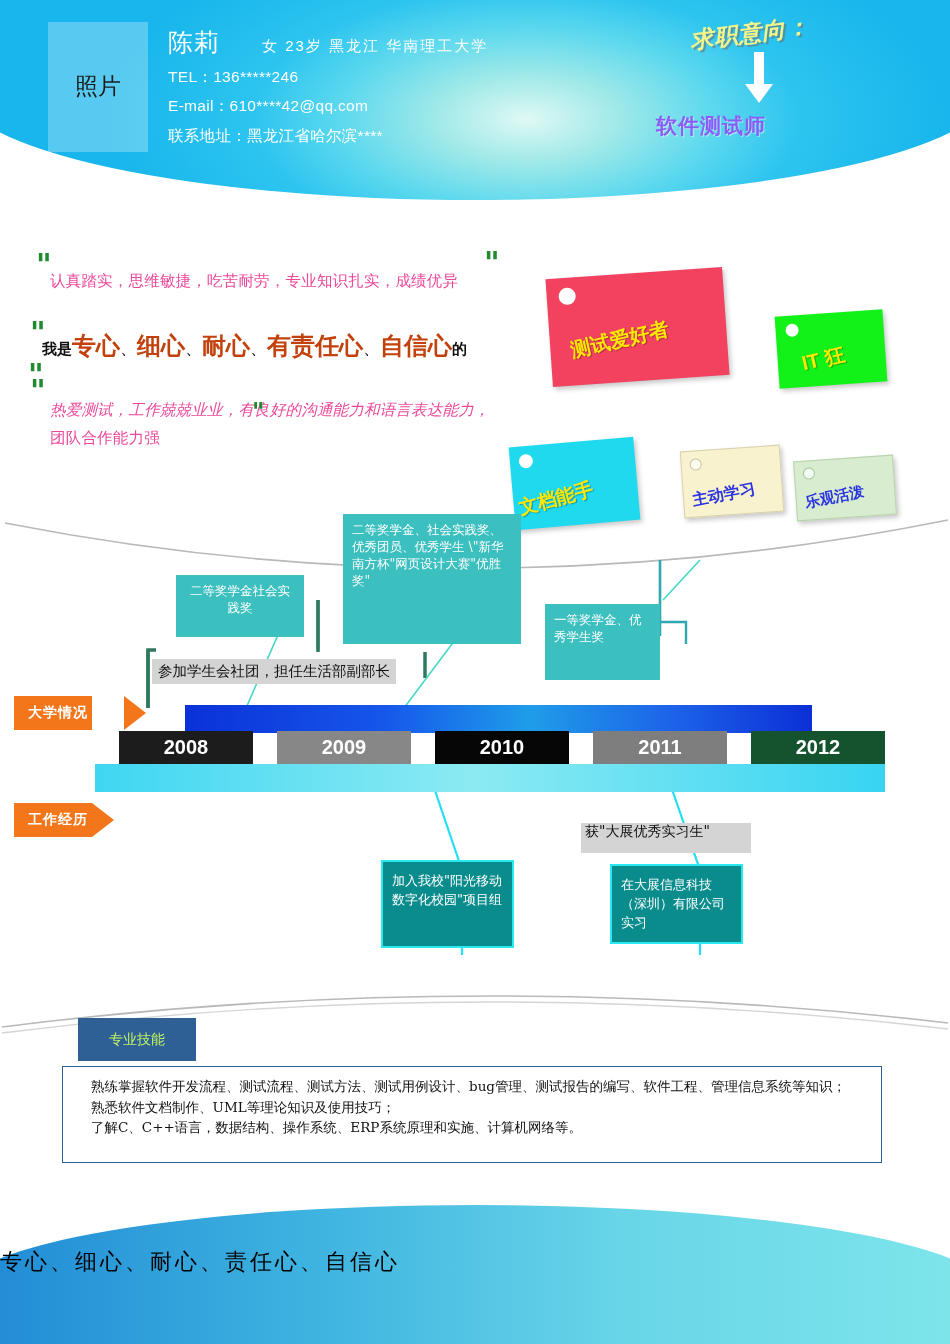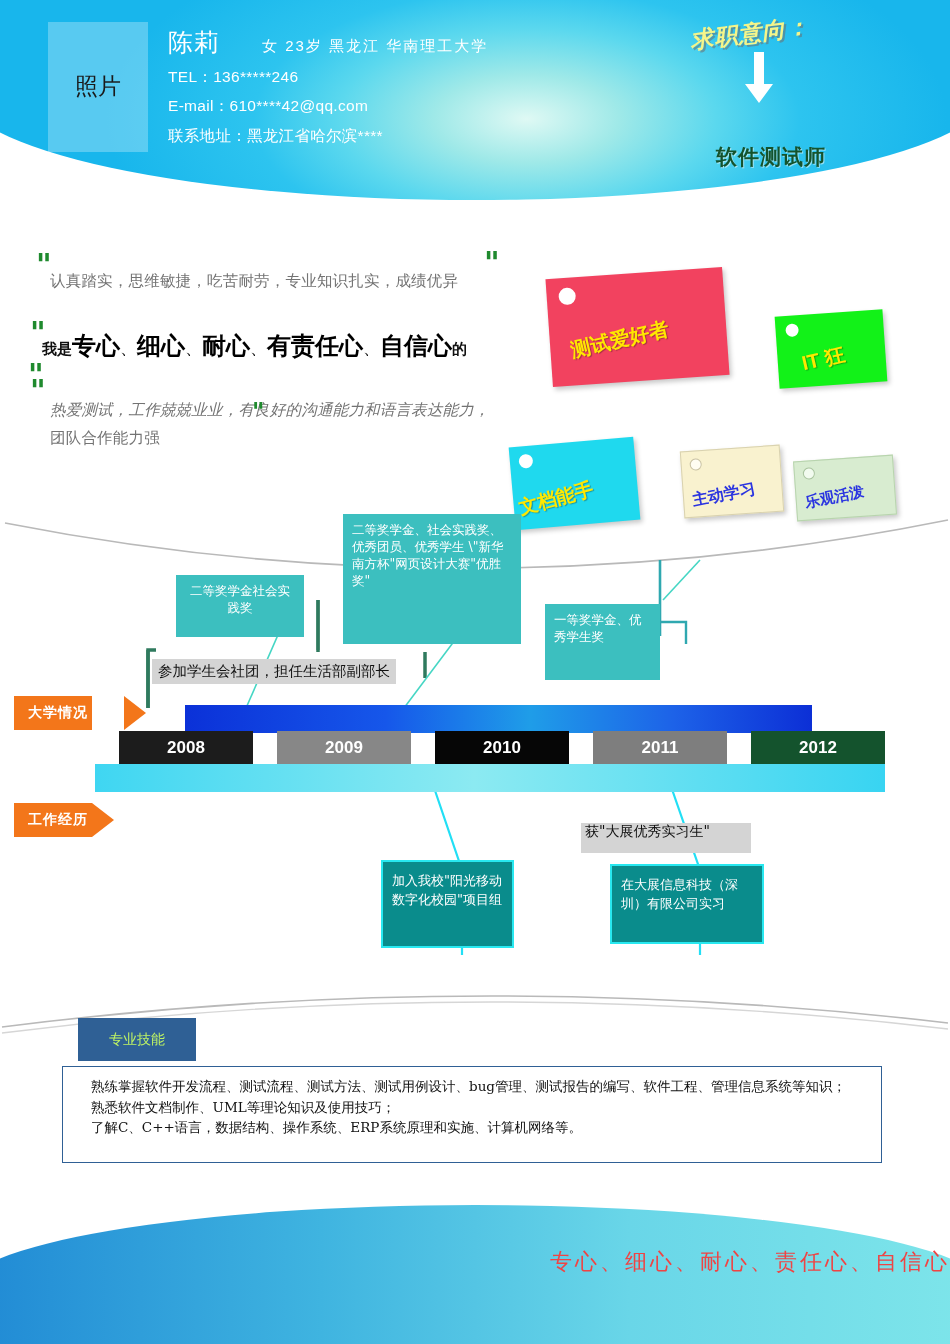--- a/index.html
+++ b/index.html
@@ -43,43 +43,42 @@
     position: absolute; left: 690px; top: 18px;
     font-size: 23px; font-weight: bold; color: #f5f58a;
     font-style: italic; transform: rotate(-7deg);
     text-shadow: 2px 2px 0 rgba(110,110,110,.55);
     letter-spacing: 1px;
   }
   .objective-arrow {
     position: absolute; left: 744px; top: 52px; width: 30px; height: 52px;
   }
   .objective-value {
-    position: absolute; left: 716px; top: 112px;
-    font-size: 21px; font-weight: bold; color: #14532d;
+    position: absolute; left: 656px; top: 112px;
+    font-size: 21px; font-weight: bold; color: #8b5cf6;
     letter-spacing: 1px;
     text-shadow: 1px 1px 0 rgba(255,255,255,.5);
-    margin-top: 31px;
   }
 
   
   .quote-mark {
     position: absolute; color: #1f8a2e; font-size: 30px; font-weight: bold;
     font-family: "DejaVu Sans", sans-serif; line-height: 1;
   }
   .desc-line {
-    position: absolute; color: #737373; font-size: 15.5px; letter-spacing: .2px;
+    position: absolute; color: #ec4899; font-size: 15.5px; letter-spacing: .2px;
     font-family: "DejaVu Sans", sans-serif;
   }
   .desc-strong-row {
     position: absolute; left: 42px; top: 330px;
     font-size: 15px; color: #111; font-weight: bold; white-space: nowrap;
     font-family: "DejaVu Sans", sans-serif;
   }
   .desc-strong-row .big {
-    font-size: 24px; color: #000000; font-weight: bold;
+    font-size: 24px; color: #c2410c; font-weight: bold;
   }
   .desc-strong-row .sep { font-size: 17px; color: #111; font-weight: normal; }
 
   
   .sticker {
     position: absolute;
     box-shadow: 2px 3px 5px rgba(0,0,0,.22);
     display: block;
   }
   .sticker .hole {
@@ -103,21 +102,21 @@
   .tl-bar-blue {
     position: absolute; left: 185px; top: 705px; width: 627px; height: 28px;
     background: linear-gradient(to right, #0b31d8 0%, #1657ea 32%, #1f9de8 55%, #1d62e8 78%, #0c2fd6 100%);
   }
   .tl-year-strip {
     position: absolute; left: 95px; top: 731px; width: 790px; height: 33px;
     display: flex;
   }
   .tl-year {
     flex: 1; display: flex; align-items: center; justify-content: center;
-    color: #ffffff; font-size: 17px; font-weight: bold;
+    color: #ffffff; font-size: 20px; font-weight: bold;
     font-family: "Liberation Sans", sans-serif;
     margin-left: 24px;
   }
   .tl-bar-cyan {
     position: absolute; left: 95px; top: 764px; width: 790px; height: 28px;
     background: linear-gradient(to right, #3fd6f2 0%, #8ceaf2 48%, #38d4f2 100%);
   }
   .arrow-tag {
     position: absolute; height: 34px; display: flex; align-items: center;
   }
@@ -167,22 +166,22 @@
   .footer {
     position: absolute; left: 0; top: 1185px; width: 950px; height: 159px;
     overflow: hidden;
   }
   .footer-bg {
     position: absolute; left: -40px; top: 20px; width: 1030px; height: 290px;
     background: linear-gradient(to right, #1f88d4 0%, #3fb4e0 35%, #69d6e8 65%, #7fe6ea 100%);
     border-radius: 50% 50% 0 0 / 30% 30% 0 0;
   }
   .footer-text {
-    position: absolute; left: 0; top: 62px; width: 950px; text-align: right;
-    color: #ef4444; font-size: 22px; letter-spacing: 3px;
+    position: absolute; left: 0; top: 62px; width: 950px; text-align: left;
+    color: #000000; font-size: 22px; letter-spacing: 3px;
     font-family: "DejaVu Sans", sans-serif;
   }
 </style>
 </head>
 <body>
 
 <div class="page">
 
   <div class="header">
     <div class="header-bg"></div>
@@ -303,21 +302,21 @@
 
   <div class="arrow-tag" style="left:14px; top:803px;">
     <div class="body">工作经历</div>
     <div class="tip"></div>
   </div>
 
   <div class="clipped-note" style="left:581px; top:823px; width:170px; height:30px;">获"大展优秀实习生"</div>
 
   <div class="work-box" style="left:381px; top:860px; width:133px; height:88px;">加入我校"阳光移动数字化校园"项目组</div>
 
-  <div class="work-box" style="left:610px; top:864px; width:154px; height:80px;">在大展信息科技（深圳）有限公司实习</div>
+  <div class="work-box" style="left:610px; top:864px; width:133px; height:80px;">在大展信息科技（深圳）有限公司实习</div>
 
   <div class="skill-badge">专业技能</div>
   <div class="skill-box">
     <div>熟练掌握软件开发流程、测试流程、测试方法、测试用例设计、bug管理、测试报告的编写、软件工程、管理信息系统等知识；</div>
     <div>熟悉软件文档制作、UML等理论知识及使用技巧；</div>
     <div>了解C、C++语言，数据结构、操作系统、ERP系统原理和实施、计算机网络等。</div>
   </div>
 
   <div class="footer">
     <div class="footer-bg"></div>

